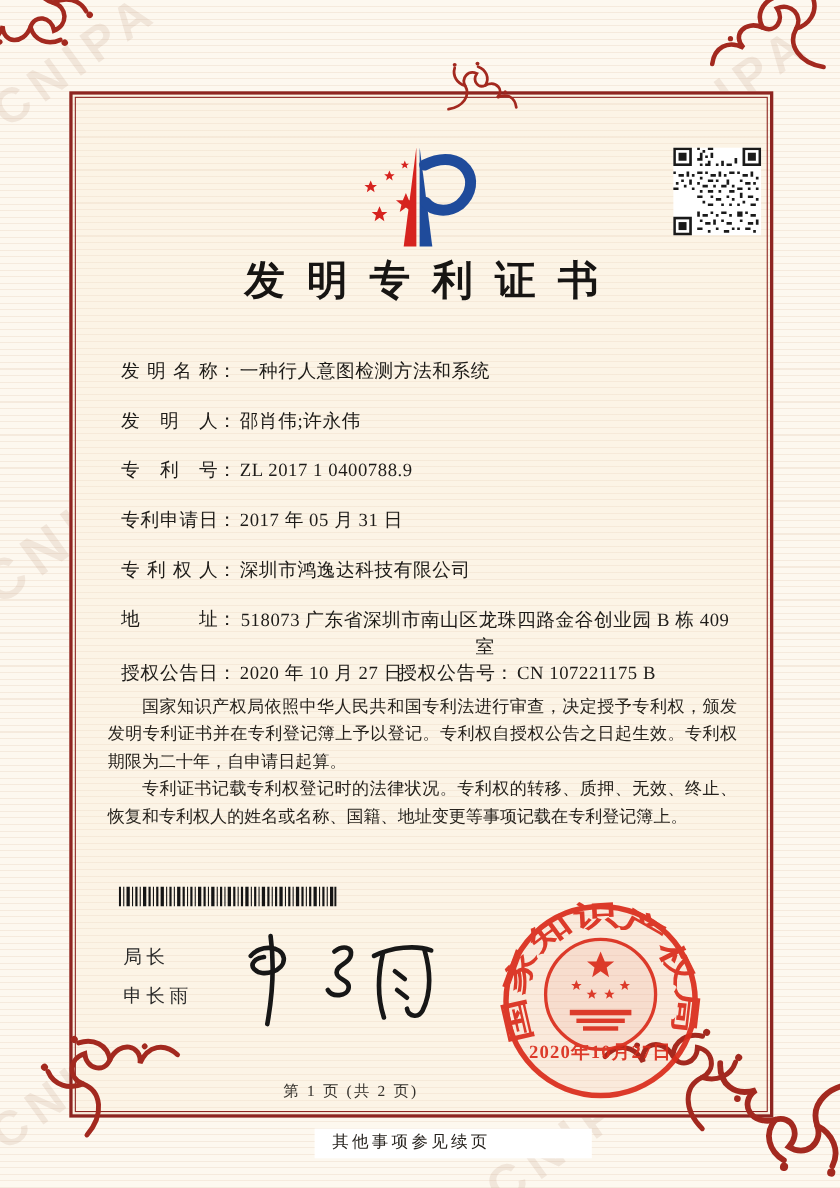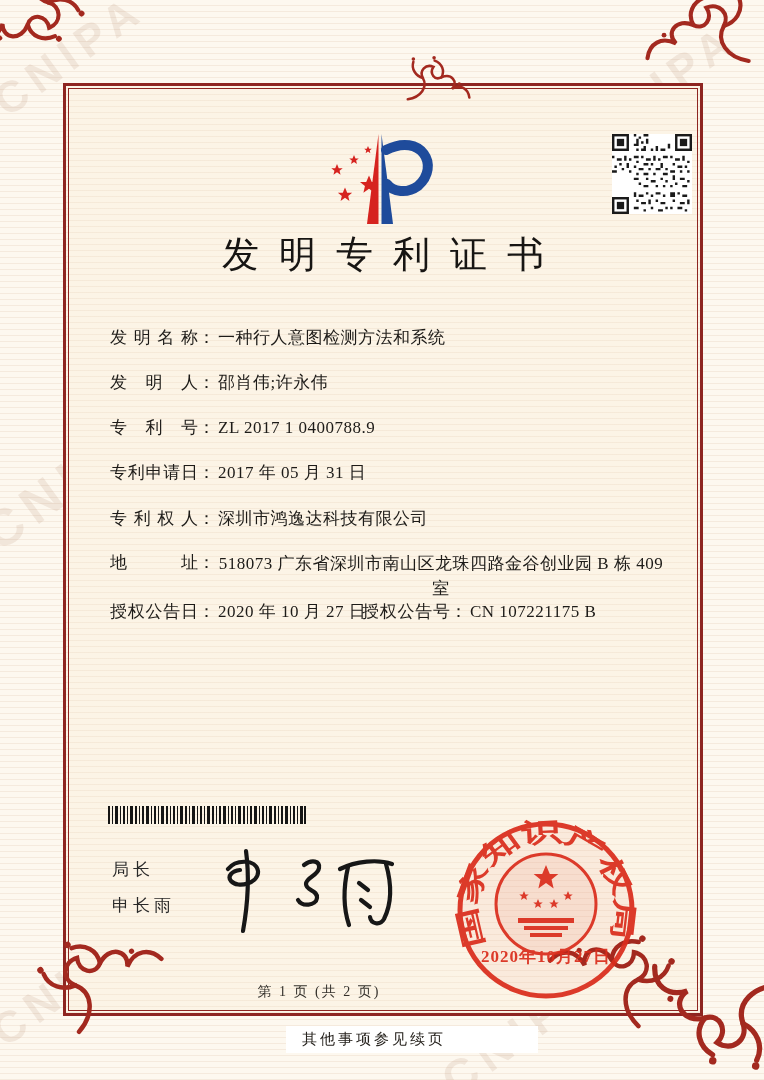--- a/index.html
+++ b/index.html
@@ -24,21 +24,21 @@
     position:absolute;font-family:"Liberation Sans",sans-serif;font-weight:bold;
     color:rgba(186,140,118,0.17);letter-spacing:8px;transform:rotate(-36deg);
     pointer-events:none;white-space:nowrap;
   }
   .orn{position:absolute;color:#a3291f;}
   .cert-no{position:absolute;left:95px;top:131px;font-size:17px;letter-spacing:1px;}
   .logo{position:absolute;left:323px;top:130px;}
   .qr{position:absolute;left:612px;top:134px;}
   .title{
     position:absolute;left:63px;top:230px;width:640px;text-align:center;
-    font-size:37px;font-weight:normal;letter-spacing:20px;text-indent:20px;color:#171513;
+    font-size:37px;font-weight:bold;letter-spacing:20px;text-indent:20px;color:#171513;
   }
   .frow{position:absolute;left:110px;font-size:17px;line-height:24px;white-space:nowrap;}
   .flabel{display:inline-block;width:88px;text-align:justify;text-align-last:justify;vertical-align:top;}
   .fcolon{display:inline-block;width:20px;vertical-align:top;}
   .fvalue{display:inline-block;vertical-align:top;letter-spacing:0.5px;text-align:center;}
   .fvalue.wrap{white-space:normal;width:446px;line-height:25px;}
   .grant2{position:absolute;left:252px;top:0;}
   .paras{position:absolute;left:98px;top:630px;width:572px;font-size:15.5px;line-height:25px;color:#26221d;}
   .paras p{margin:0;text-indent:2em;text-align:justify;}
   .barcode{position:absolute;left:108px;top:806px;}
@@ -157,20 +157,24 @@
   <div class="frow" style="top:551px">
     <span class="flabel">地址</span><span class="fcolon">：</span><span class="fvalue wrap">518073 广东省深圳市南山区龙珠四路金谷创业园 B 栋 409 室</span>
   </div>
   <div class="frow" style="top:600px">
     <span class="flabel">授权公告日</span><span class="fcolon">：</span><span class="fvalue">2020 年 10 月 27 日</span>
     <span class="grant2">
       <span class="flabel">授权公告号</span><span class="fcolon">：</span><span class="fvalue">CN 107221175 B</span>
     </span>
   </div>
 
+  <div class="paras">
+    <p>国家知识产权局依照中华人民共和国专利法进行审查，决定授予专利权，颁发发明专利证书并在专利登记簿上予以登记。专利权自授权公告之日起生效。专利权期限为二十年，自申请日起算。</p>
+    <p>专利证书记载专利权登记时的法律状况。专利权的转移、质押、无效、终止、恢复和专利权人的姓名或名称、国籍、地址变更等事项记载在专利登记簿上。</p>
+  </div>
 
   <svg class="barcode" width="198" height="18" viewBox="0 0 198 18">
     <path fill="#151515" d="M0 0h2v18h-2z M4 0h1v18h-1z M7 0h3v18h-3z M12 0h1v18h-1z M15 0h2v18h-2z M19 0h1v18h-1z M22 0h3v18h-3z M27 0h2v18h-2z M31 0h1v18h-1z M34 0h2v18h-2z M38 0h3v18h-3z M43 0h1v18h-1z M46 0h2v18h-2z M50 0h1v18h-1z M53 0h3v18h-3z M58 0h2v18h-2z M62 0h1v18h-1z M65 0h2v18h-2z M69 0h1v18h-1z M72 0h3v18h-3z M77 0h2v18h-2z M81 0h1v18h-1z M84 0h3v18h-3z M89 0h1v18h-1z M92 0h2v18h-2z M96 0h1v18h-1z M99 0h3v18h-3z M104 0h2v18h-2z M108 0h1v18h-1z M111 0h2v18h-2z M115 0h3v18h-3z M120 0h1v18h-1z M123 0h2v18h-2z M127 0h1v18h-1z M130 0h3v18h-3z M135 0h2v18h-2z M139 0h1v18h-1z M142 0h2v18h-2z M146 0h3v18h-3z M151 0h1v18h-1z M154 0h2v18h-2z M158 0h1v18h-1z M161 0h3v18h-3z M166 0h2v18h-2z M170 0h1v18h-1z M173 0h2v18h-2z M177 0h3v18h-3z M182 0h1v18h-1z M185 0h2v18h-2z M189 0h1v18h-1z M192 0h3v18h-3z M196 0h2v18h-2z"></path>
   </svg>
 
   <div class="sig-title">局长</div>
   <div class="sig-name">申长雨</div>
 
   <svg class="signature" width="200" height="92" viewBox="0 0 200 92">
     <g fill="none" stroke="#171717" stroke-width="4.2" stroke-linecap="round" stroke-linejoin="round">

